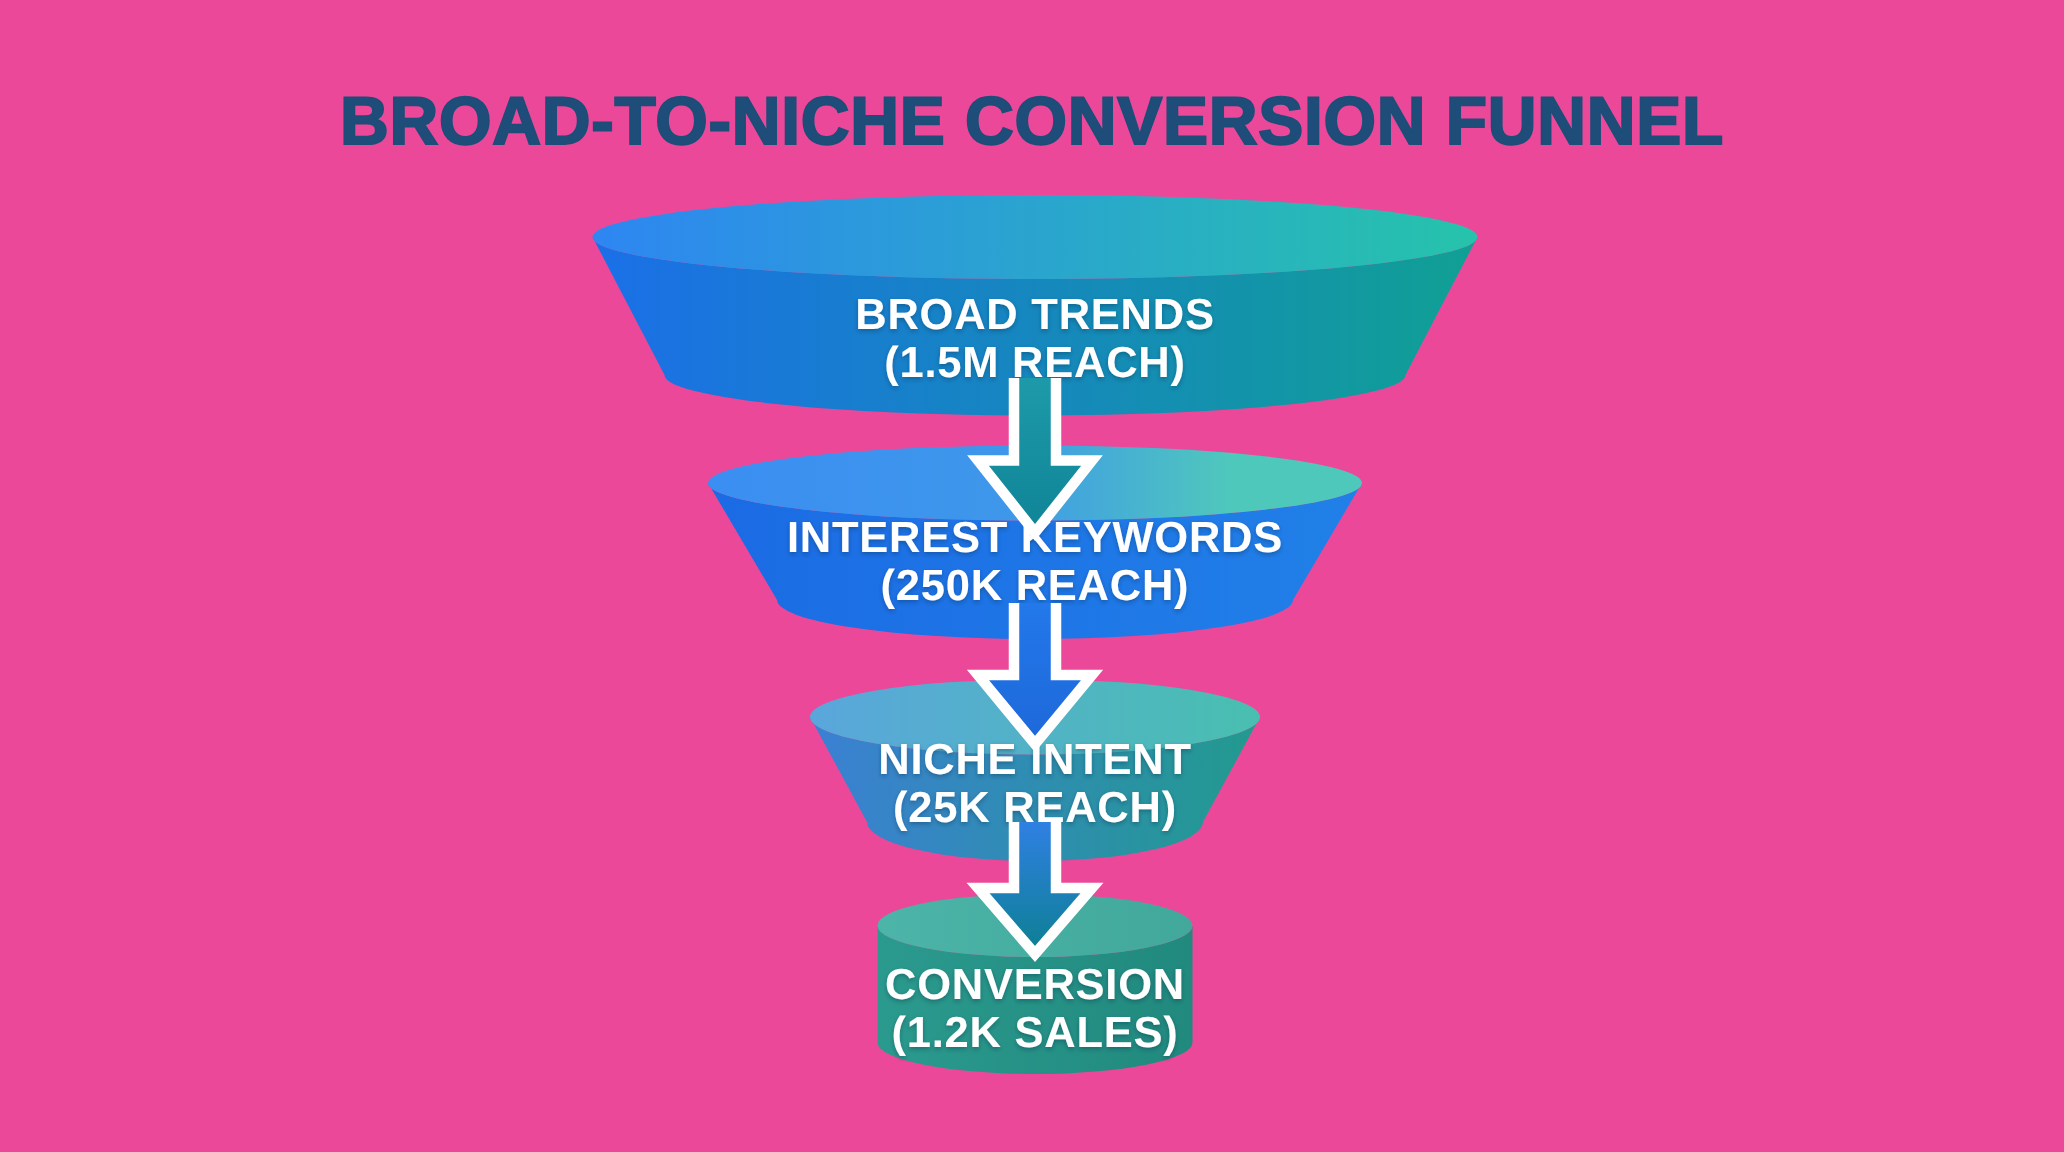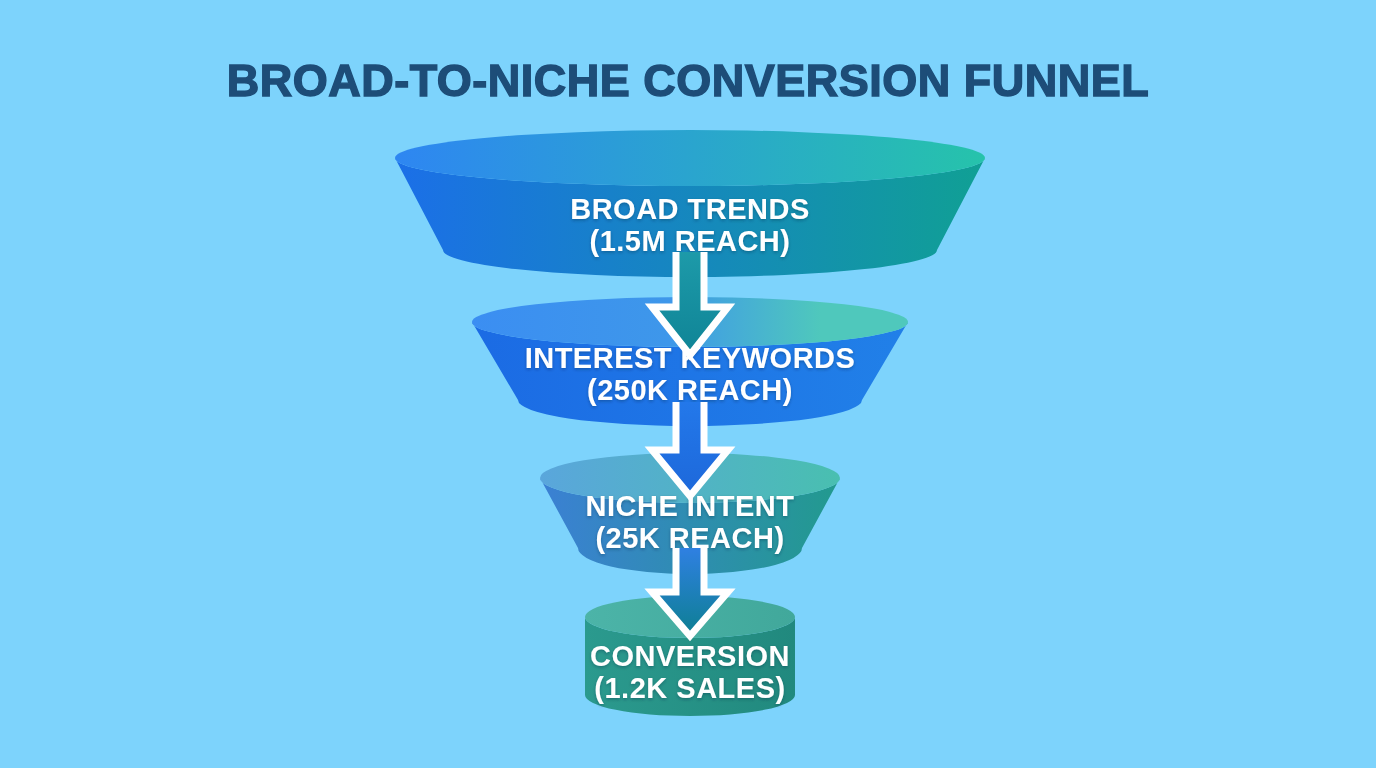--- a/index.html
+++ b/index.html
@@ -1,16 +1,16 @@
 <!DOCTYPE html>
 <html><head>
 <meta charset="utf-8">
 <style>
   html,body{margin:0;padding:0;background:#ffffff;}
-  .stage-wrap{width:1376px;height:768px;position:relative;overflow:hidden;background:#7dd3fc;}
+  .stage-wrap{width:1376px;height:768px;position:relative;overflow:hidden;background:#ec4899;}
   svg{display:block;}
   text{font-family:"Liberation Sans", sans-serif;}
   .title-text{font-weight:bold;letter-spacing:0.5px;}
   .stage-text{font-weight:bold;letter-spacing:0.5px;fill:#ffffff;}
 </style>
 </head>
 <body>
 
 <div class="stage-wrap">
 <svg width="1376" height="768" viewBox="0 0 1376 768" xmlns="http://www.w3.org/2000/svg">

